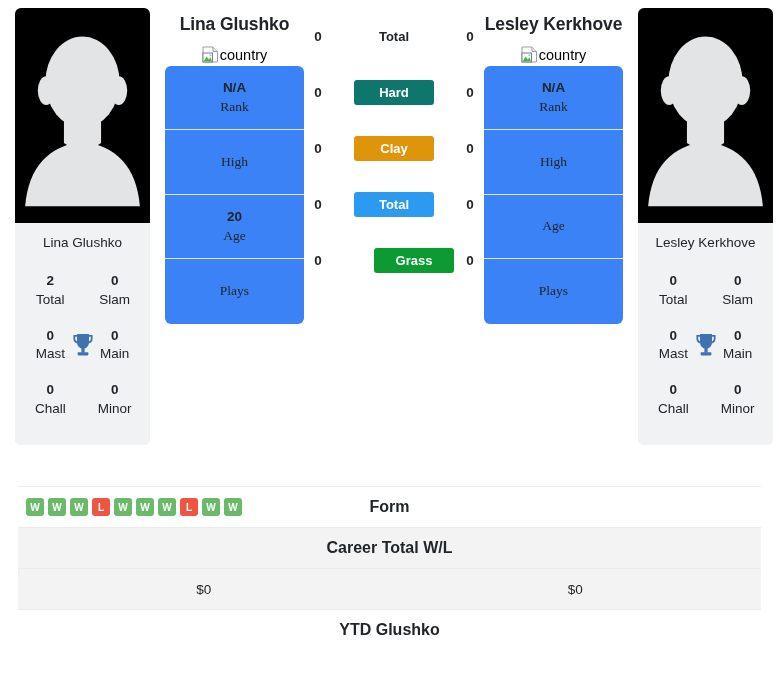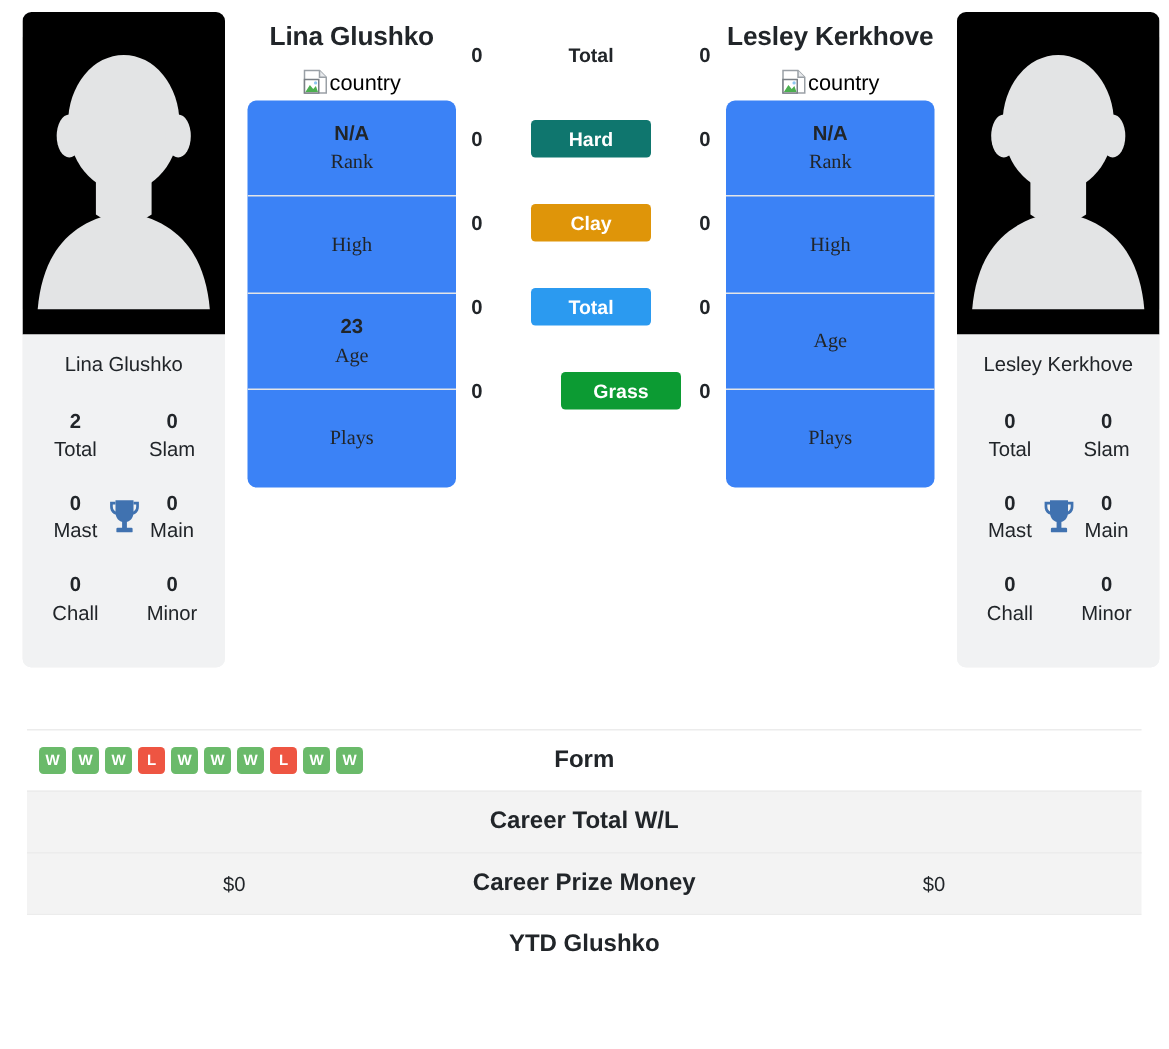--- a/index.html
+++ b/index.html
@@ -301,21 +301,21 @@
       <div class="info-card">
         <div class="info-cell">
           <div class="info-val">N/A</div>
           <div class="info-lbl">Rank</div>
         </div>
         <div class="info-cell">
           <div class="info-val"></div>
           <div class="info-lbl">High</div>
         </div>
         <div class="info-cell">
-          <div class="info-val">23</div>
+          <div class="info-val">20</div>
           <div class="info-lbl">Age</div>
         </div>
         <div class="info-cell">
           <div class="info-val"></div>
           <div class="info-lbl">Plays</div>
         </div>
       </div>
     </div>
 
     <div class="center-col">
@@ -466,21 +466,20 @@
 
     <div class="cmp-row striped">
       <div class="cmp-left"></div>
       <div class="cmp-mid">Career Total W/L</div>
       <div class="cmp-right"></div>
     </div>
 
 
     <div class="cmp-row striped">
       <div class="cmp-left">$0</div>
-      <div class="cmp-mid">Career Prize Money</div>
       <div class="cmp-right">$0</div>
     </div>
 
     <div class="cmp-row">
       <div class="cmp-left"></div>
       <div class="cmp-mid">YTD Glushko</div>
       <div class="cmp-right"></div>
     </div>
 
   </div>

